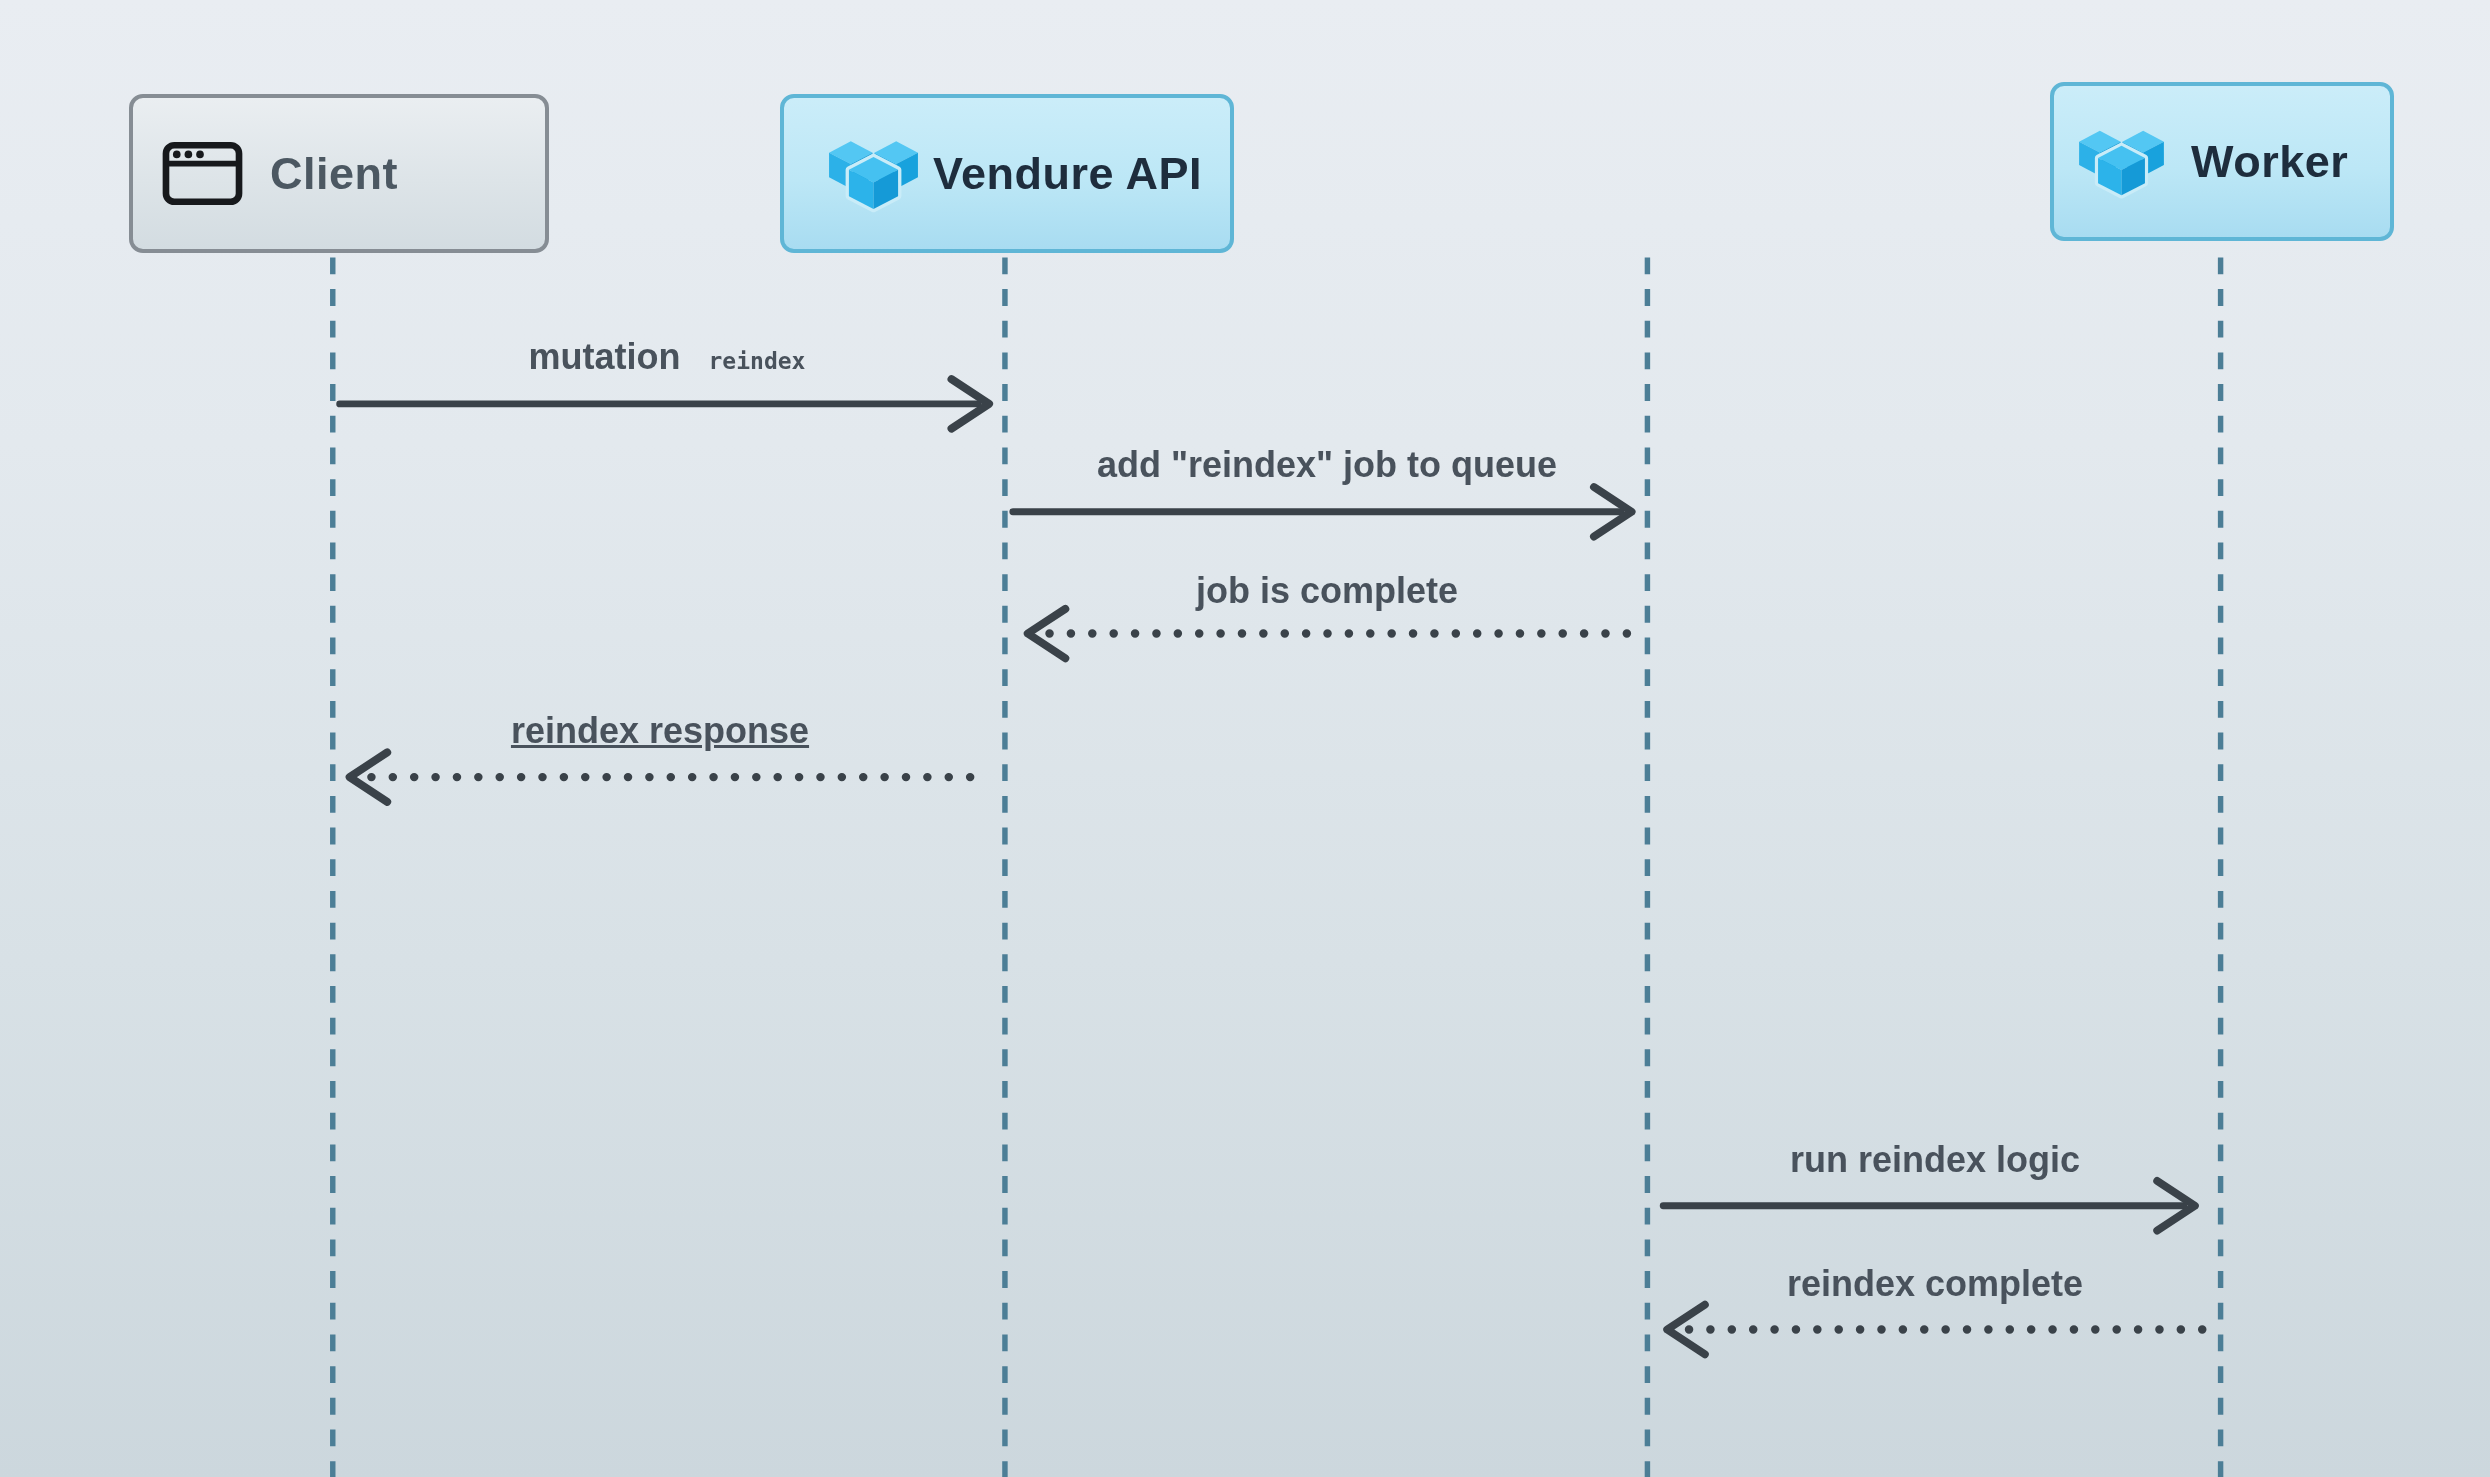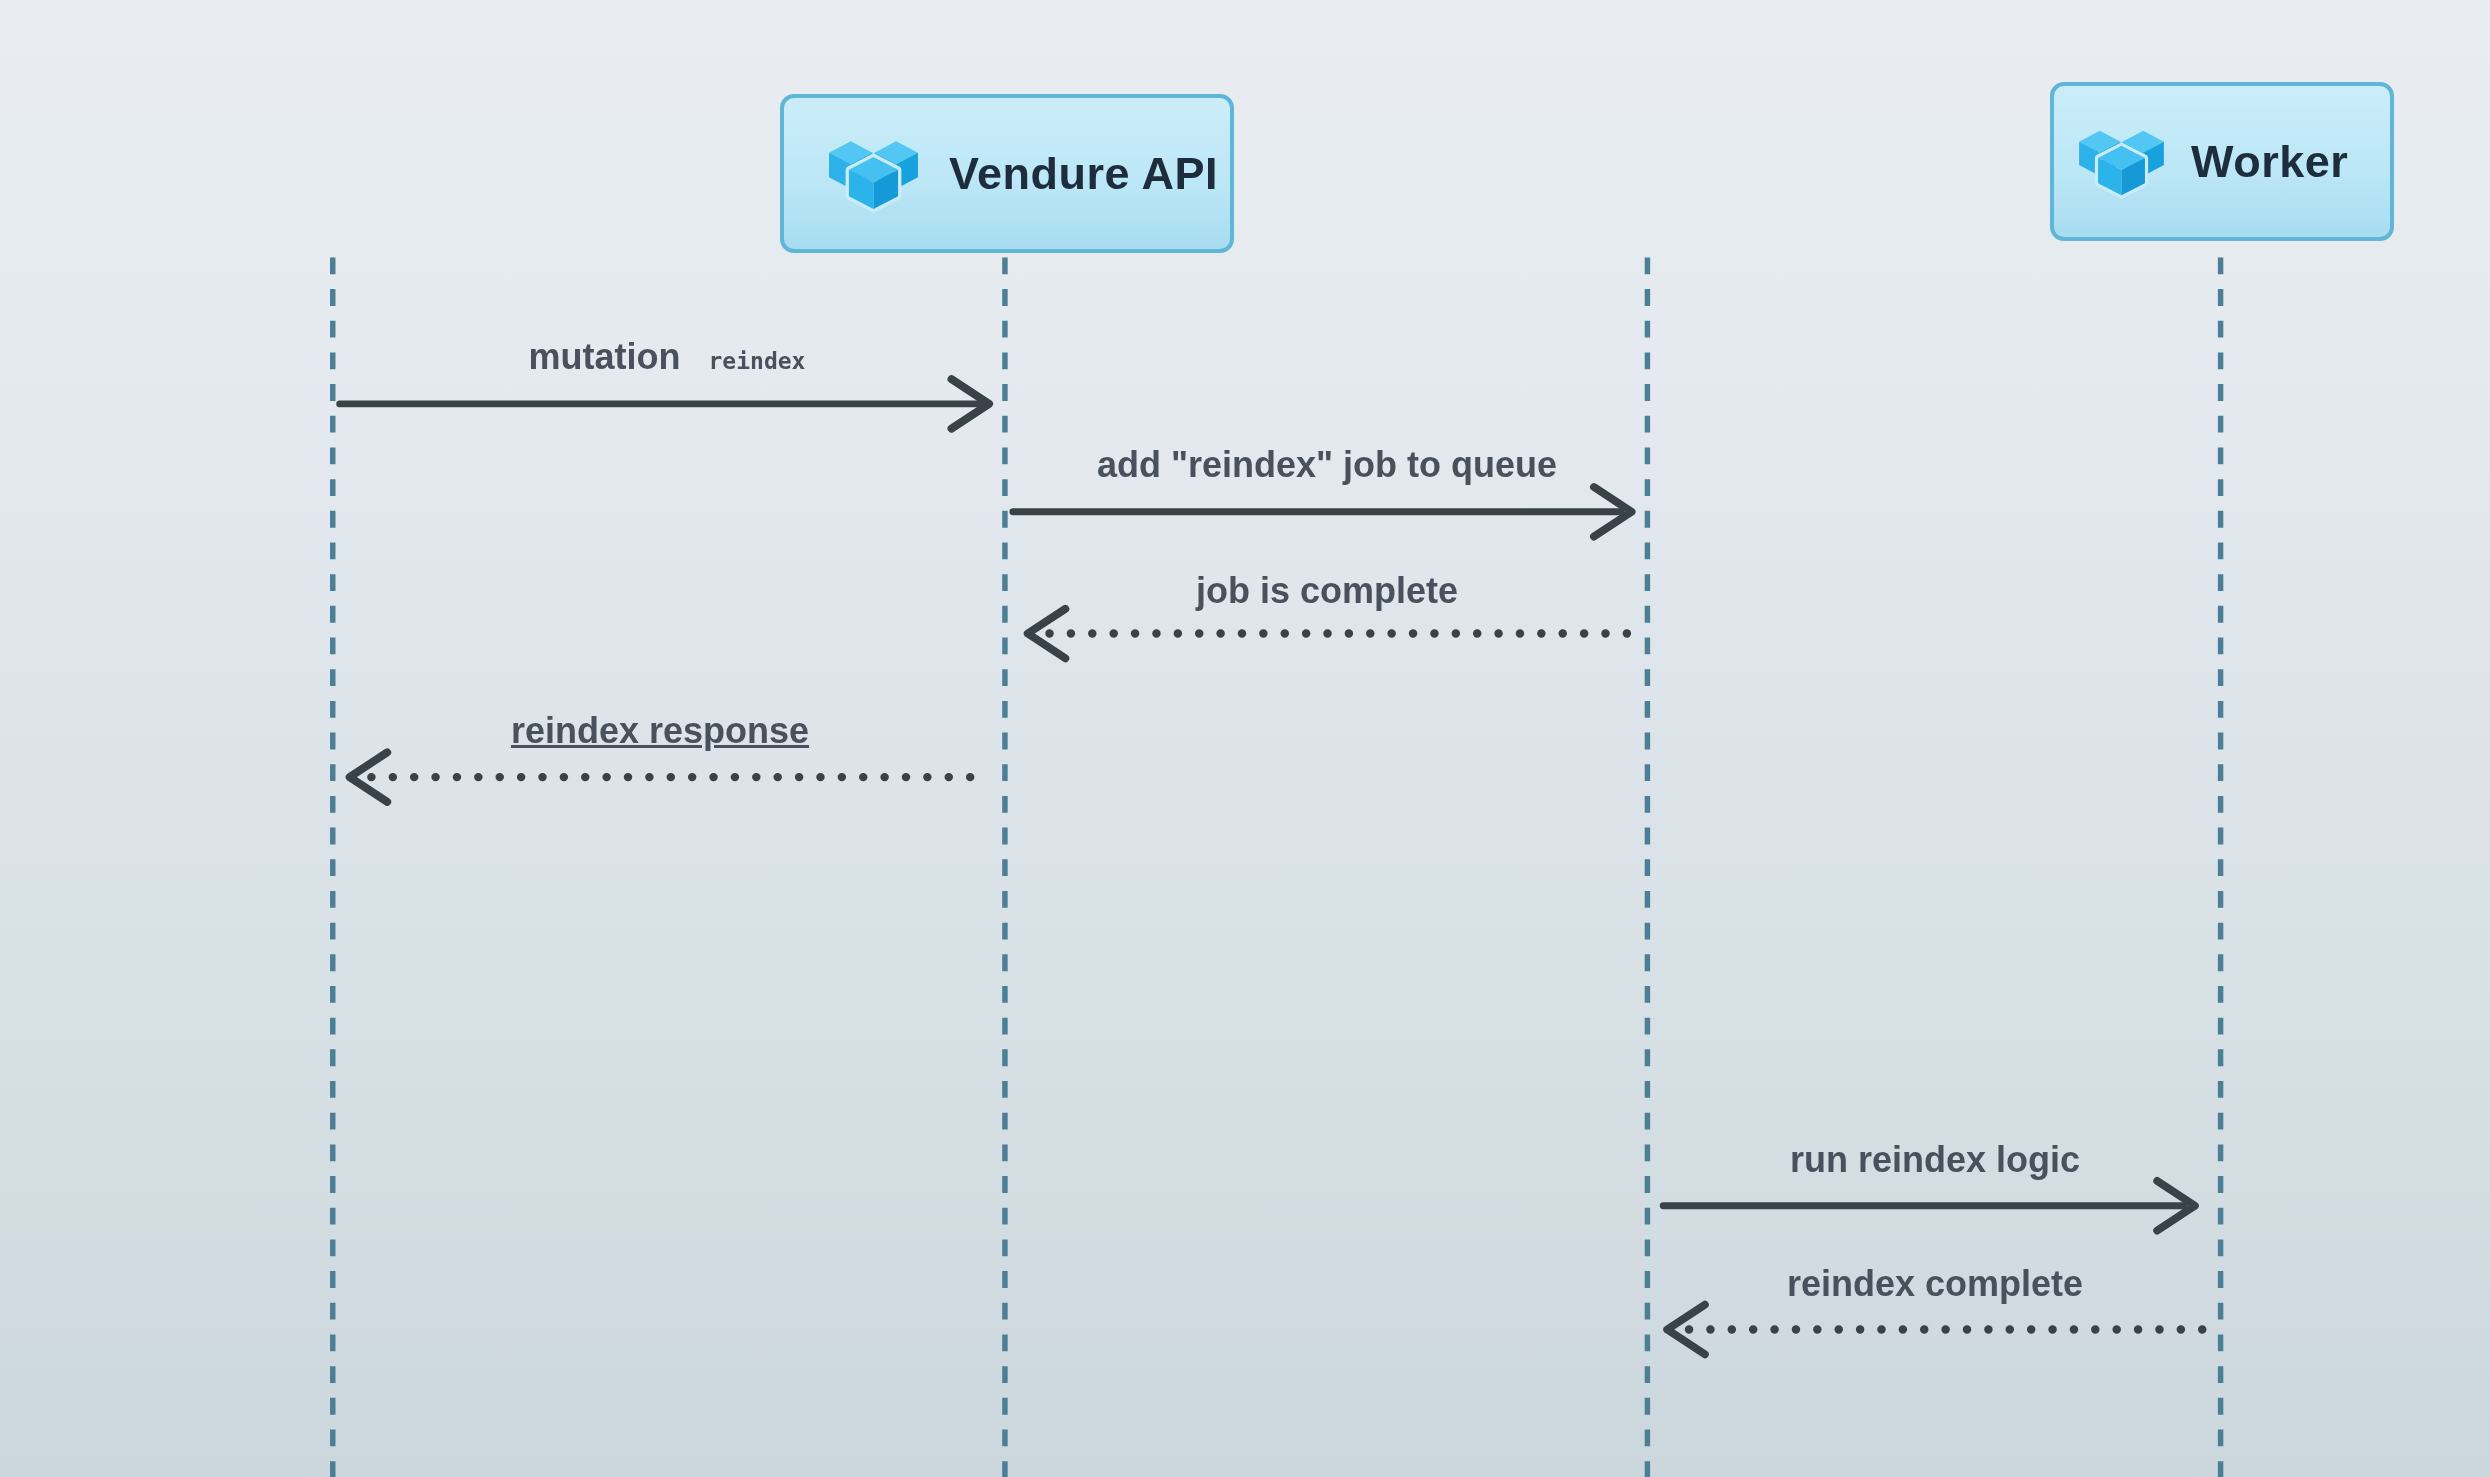--- a/index.html
+++ b/index.html
@@ -30,21 +30,21 @@
     left:129px;top:94px;width:420px;
     background:linear-gradient(180deg,#eaeef1 0%,#dde4e8 55%,#d3dce1 100%);
     border:4px solid #868d94;
     padding-left:28px;gap:26px;
   }
   .actor.client .actor-label{color:#4c5862;}
   .actor.vendure-api{
     left:780px;top:94px;width:454px;
     background:linear-gradient(180deg,#cbedf9 0%,#bce7f6 55%,#a8dcf1 100%);
     border:4px solid #5fb6d6;
-    padding-left:42px;gap:28px;
+    padding-left:42px;gap:12px;
   }
   .actor.job{
     left:1431px;top:94px;width:442px;
     background:linear-gradient(180deg,#f2f6fc 0%,#d3e0f1 55%,#b6cdea 100%);
     border:3px solid rgba(255,255,255,0.65);
     padding-left:32px;gap:30px;
   }
   .actor.worker{
     left:2050px;top:82px;width:344px;
     background:linear-gradient(180deg,#cbedf9 0%,#bce7f6 55%,#a8dcf1 100%);
@@ -92,20 +92,30 @@
     <line class="dotline" x1="375" y1="785" x2="1000" y2="785"></line>
     <polyline class="arrowhead" points="391,760 353,785 391,810"></polyline>
 
     <line class="msgline" x1="1680" y1="1218" x2="2206" y2="1218"></line>
     <polyline class="arrowhead" points="2179,1193 2217,1218 2179,1243"></polyline>
 
     <line class="dotline" x1="1706" y1="1343" x2="2228" y2="1343"></line>
     <polyline class="arrowhead" points="1722,1318 1684,1343 1722,1368"></polyline>
   </svg>
 
+  <div class="actor client">
+    <svg class="icon" width="83" height="67" viewBox="0 0 100 80">
+      <rect x="6" y="6" width="88" height="68" rx="10" fill="none" stroke="#17191c" stroke-width="8"></rect>
+      <line x1="8" y1="28" x2="92" y2="28" stroke="#17191c" stroke-width="7"></line>
+      <circle cx="19" cy="17" r="4.6" fill="#17191c"></circle>
+      <circle cx="33" cy="17" r="4.6" fill="#17191c"></circle>
+      <circle cx="47" cy="17" r="4.6" fill="#17191c"></circle>
+    </svg>
+    <span class="actor-label">Client</span>
+  </div>
 
   <div class="actor vendure-api">
     <svg class="icon" width="95" height="87" viewBox="0 0 100 92">
 
       <polygon points="26,12 49,24 26,36 3,24" fill="#53c7f3"></polygon>
       <polygon points="3,24 26,36 26,62 3,50" fill="#2cb1e8"></polygon>
       <polygon points="49,24 26,36 26,62 49,50" fill="#18a2dd"></polygon>
 
       <polygon points="74,12 97,24 74,36 51,24" fill="#53c7f3"></polygon>
       <polygon points="51,24 74,36 74,62 51,50" fill="#2cb1e8"></polygon>

